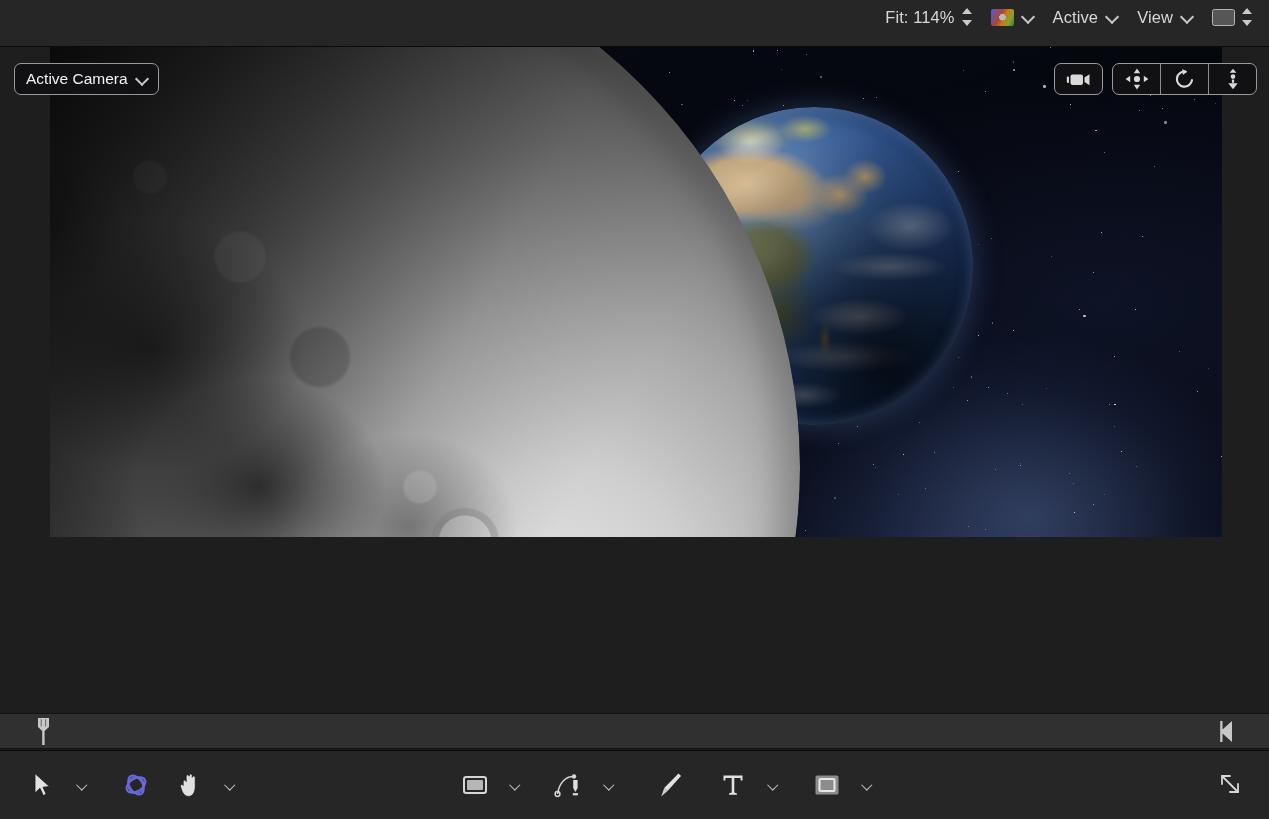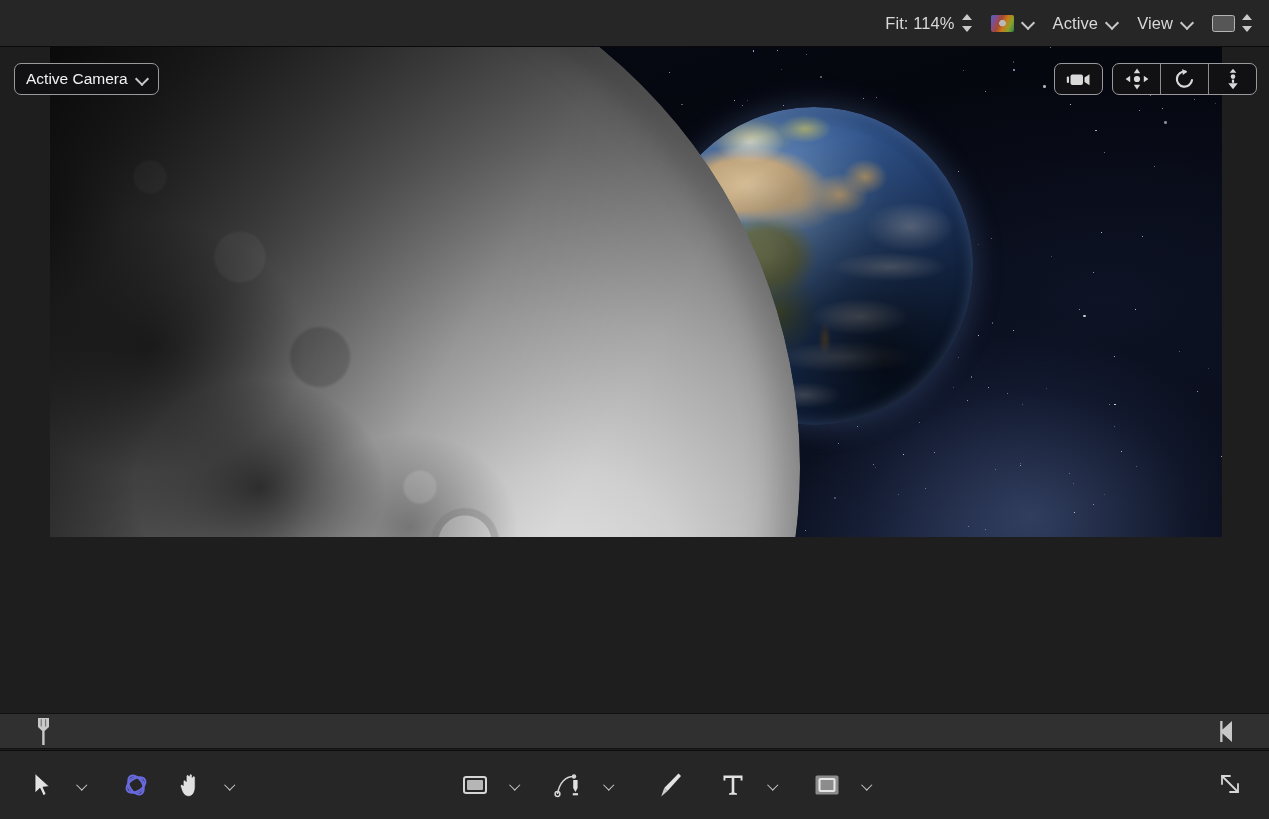--- a/index.html
+++ b/index.html
@@ -19,21 +19,21 @@
   #top-toolbar {
     position: absolute; left: 0; top: 0;
     width: 1269px; height: 47px;
     background: #262626;
     border-bottom: 1px solid #0a0a0a;
     box-sizing: border-box;
   }
   .tb-right {
     position: absolute; right: 0; top: 0;
     height: 40px;
-    display: flex; align-items: flex-start;
+    display: flex; align-items: flex-end;
     gap: 0px;
   }
   .tb-item {
     display: flex; align-items: center;
     height: 46px;
     padding: 0 9px;
     color: #d8d8d8;
     font-size: 16.5px;
     letter-spacing: 0.1px;
     cursor: default;

